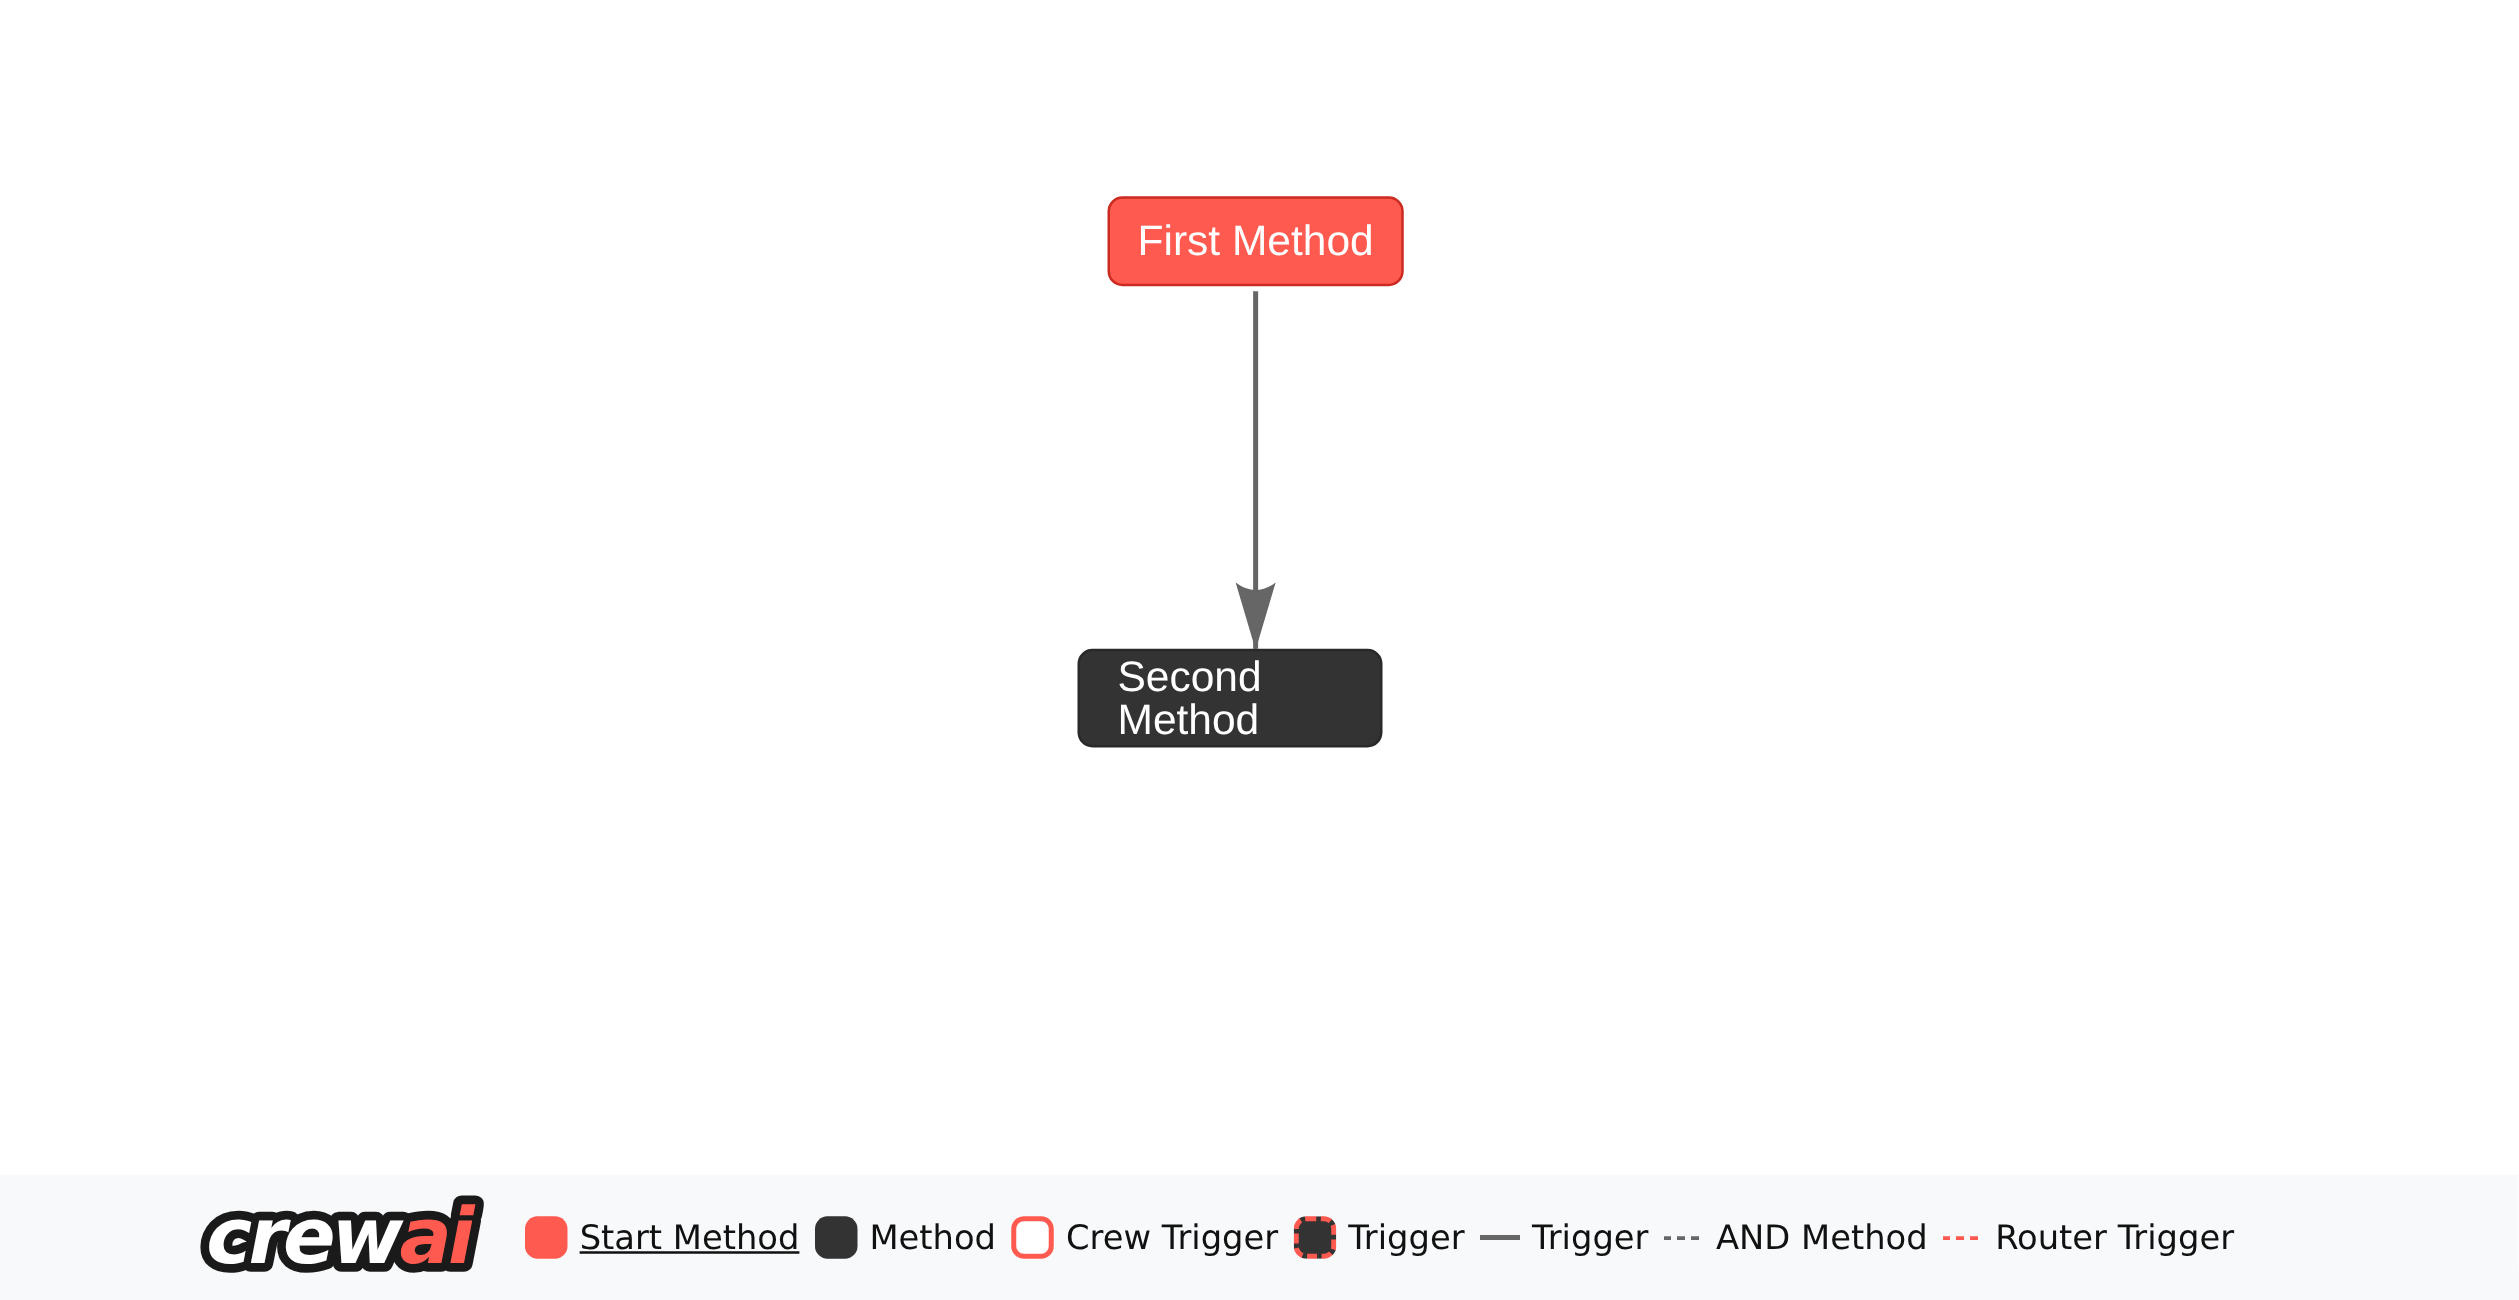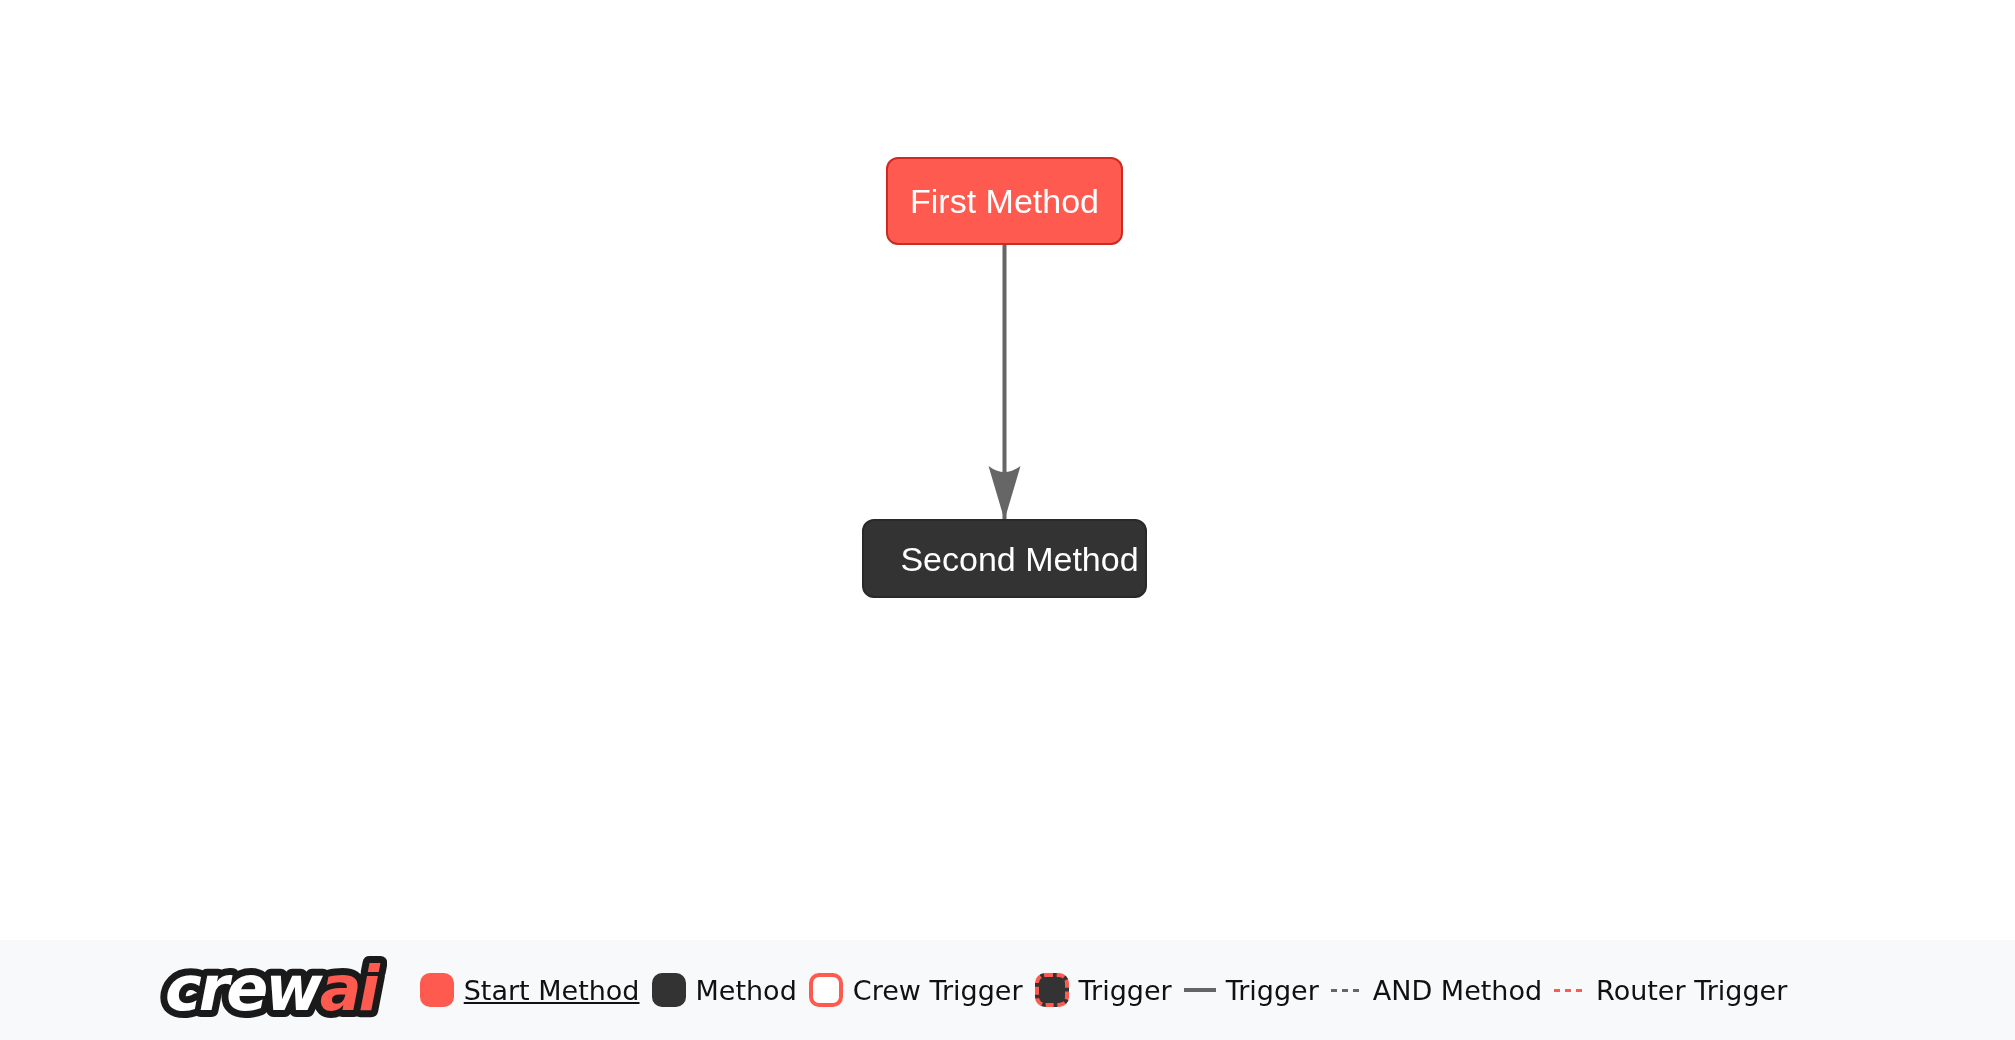--- a/index.html
+++ b/index.html
@@ -6,23 +6,23 @@
   html,body { width:2015px; height:1040px; background:#ffffff; overflow:hidden;
               font-family:"Liberation Sans", sans-serif; }
   .page { position:relative; width:2015px; height:1040px; background:#ffffff; }
 
   
   .canvas { position:absolute; left:0; top:0; width:2015px; height:940px; background:#ffffff; }
   .edge-layer { position:absolute; left:0; top:0; width:2015px; height:940px; pointer-events:none; }
   .node { position:absolute; display:flex; align-items:center; justify-content:center;
           border-radius:12px; color:#ffffff; font-size:34px; line-height:1;
           font-family:"Liberation Sans", sans-serif; cursor:grab; }
-  .node-start  { left:886px; top:157px; width:237px; height:88px;
+  .node-start  { left:886px; top:157px; width:237px; height:72px;
                  background:#FF5A50; border:2px solid #CC2B21; }
-  .node-method { left:862px; top:519px; width:285px; height:79px;
+  .node-method { left:862px; top:519px; width:244px; height:79px;
                  background:#333333; border:2px solid #292929;padding-left:30px; }
 
   
   .footer { position:absolute; left:0; top:940px; width:2015px; height:100px;
             background:#f8f9fa; display:flex; align-items:center; justify-content:center;
             padding-right:69px; }
   .logo-svg { display:block; width:228px; height:92px; margin-right:33px; }
   .logo-text { font-family:"DejaVu Sans", sans-serif; font-weight:bold; font-style:italic;
                font-size:62px; letter-spacing:-3px; }
   .legend-item { display:flex; align-items:center; margin-left:12px;

